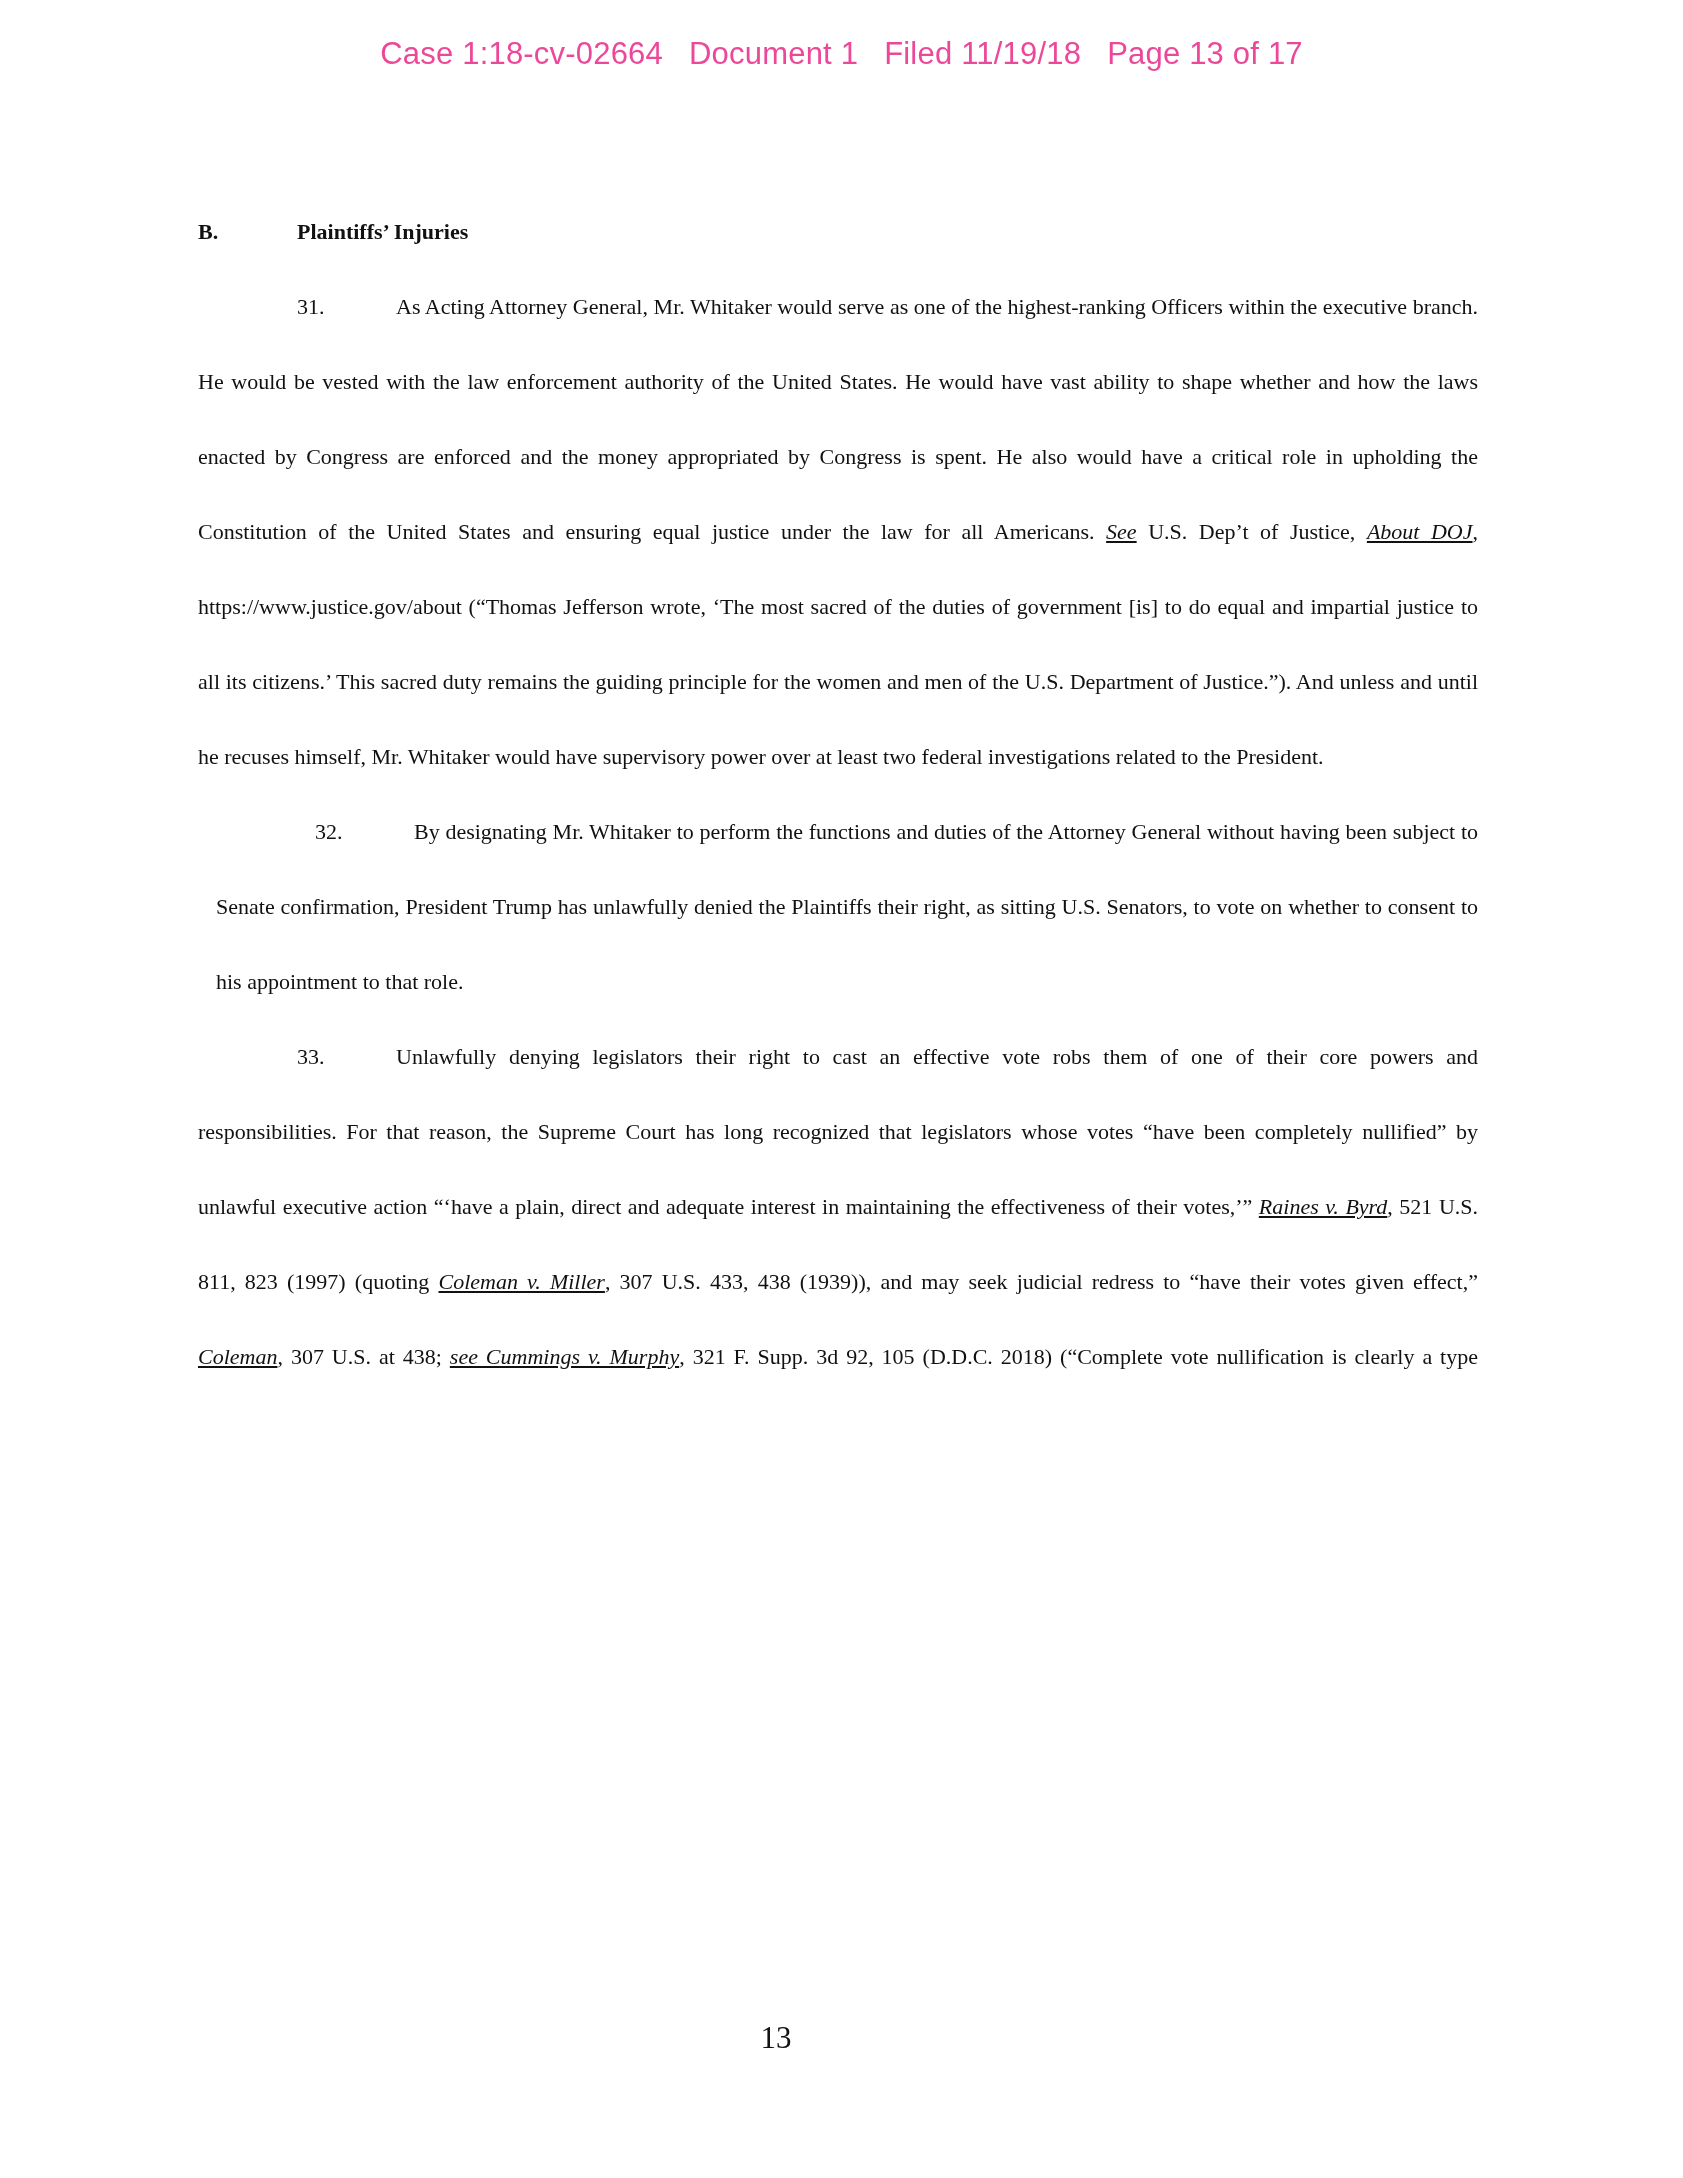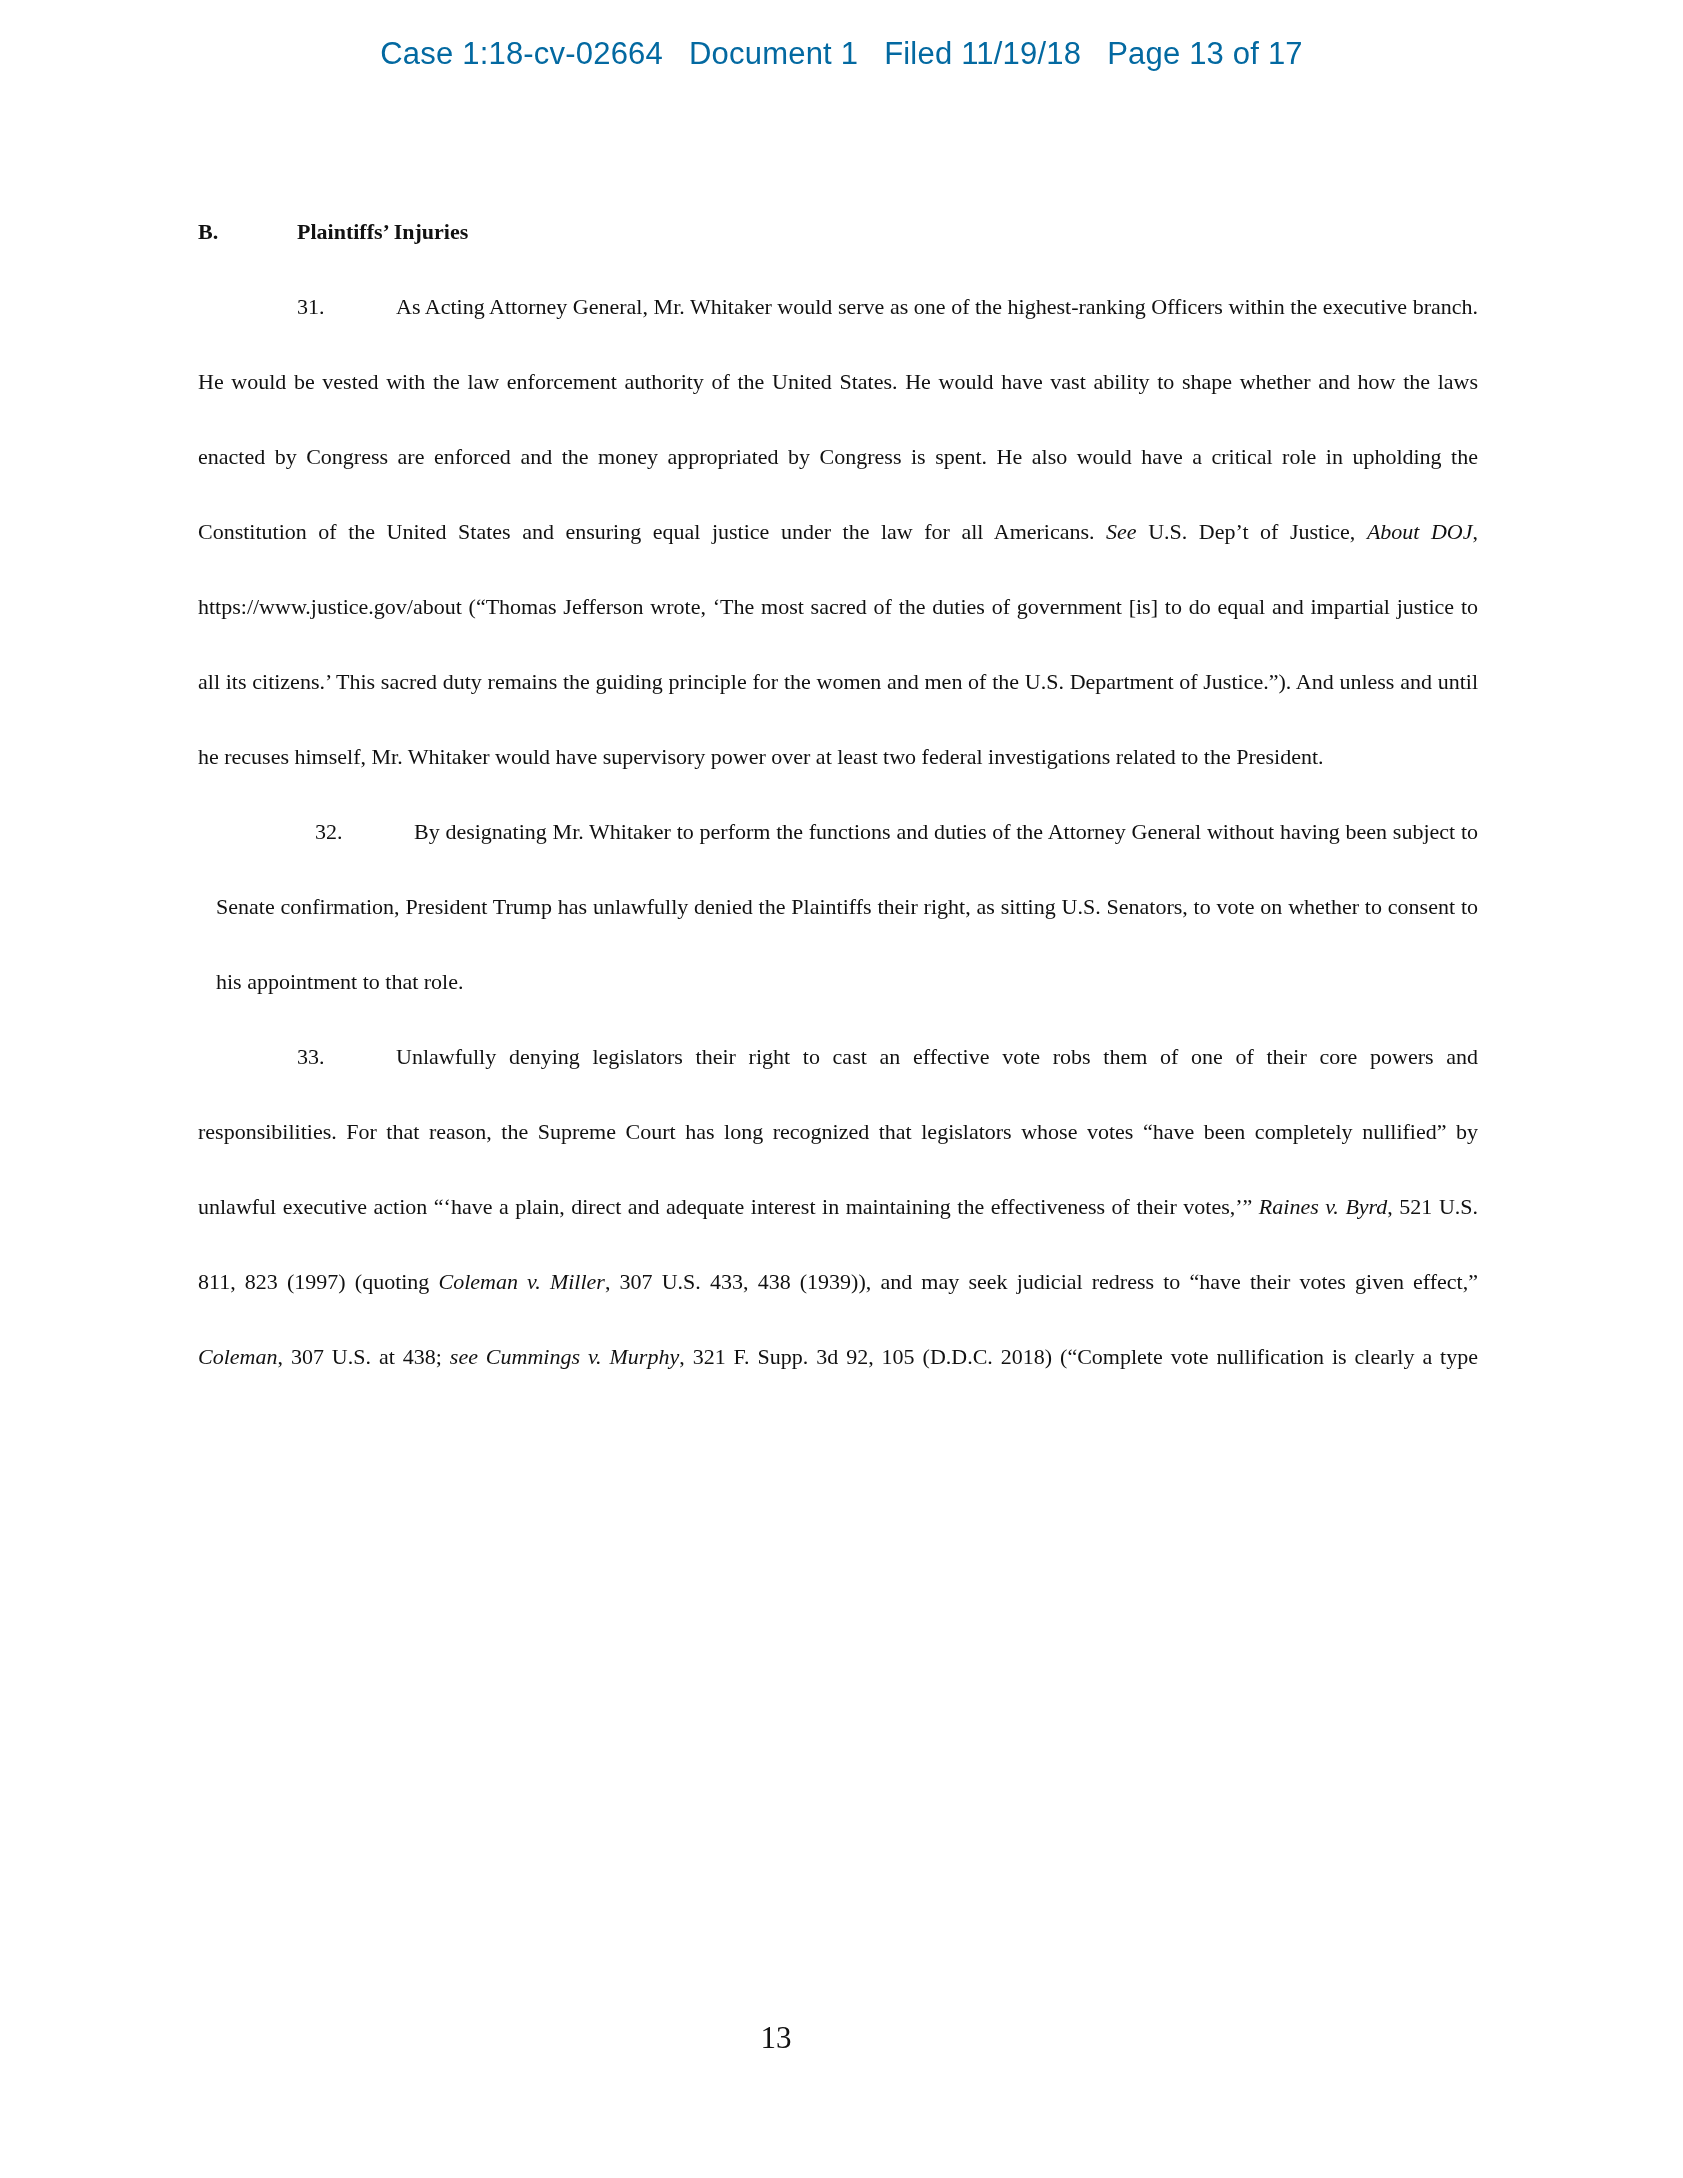--- a/index.html
+++ b/index.html
@@ -1,33 +1,33 @@
 <!DOCTYPE html>
 <html><head>
 <meta charset="utf-8">
 <style>
   html, body { margin: 0; padding: 0; background: #ffffff; }
   body { width: 1683px; height: 2178px; position: relative; overflow: hidden; color: #111; }
   .header {
     position: absolute; top: 36px; left: 0; width: 1683px; text-align: center;
-    font-family: "Liberation Sans", sans-serif; font-size: 31px; color: #0369a1;
+    font-family: "Liberation Sans", sans-serif; font-size: 31px; color: #ec4899;
     letter-spacing: 0.2px; white-space: pre;
   }
   .header span { margin: 0 13px; }
   .content {
     position: absolute; left: 198px; top: 194px; width: 1280px;
     font-family: "Liberation Serif", serif; font-size: 22px; line-height: 75px;
     text-align: justify;
   }
   .section-heading { font-weight: bold; margin: 0; height: 75px; }
   .section-heading .num { display: inline-block; width: 99px; }
   .para { margin: 0; text-indent: 99px; }
   .para .pnum { display: inline-block; width: 99px; text-indent: 0; }
   .para.last-open { text-align-last: justify; }
-  i { font-style: italic; }
+  i { font-style: italic; text-decoration: underline; }
   .footer {
     position: absolute; top: 2020px; left: 0; width: 1552px; text-align: center;
     font-family: "Liberation Serif", serif; font-size: 31px;
   }
 </style>
 </head>
 <body>
 
 <div class="header"><span>Case 1:18-cv-02664</span><span>Document 1</span><span>Filed 11/19/18</span><span>Page 13 of 17</span></div>
 

